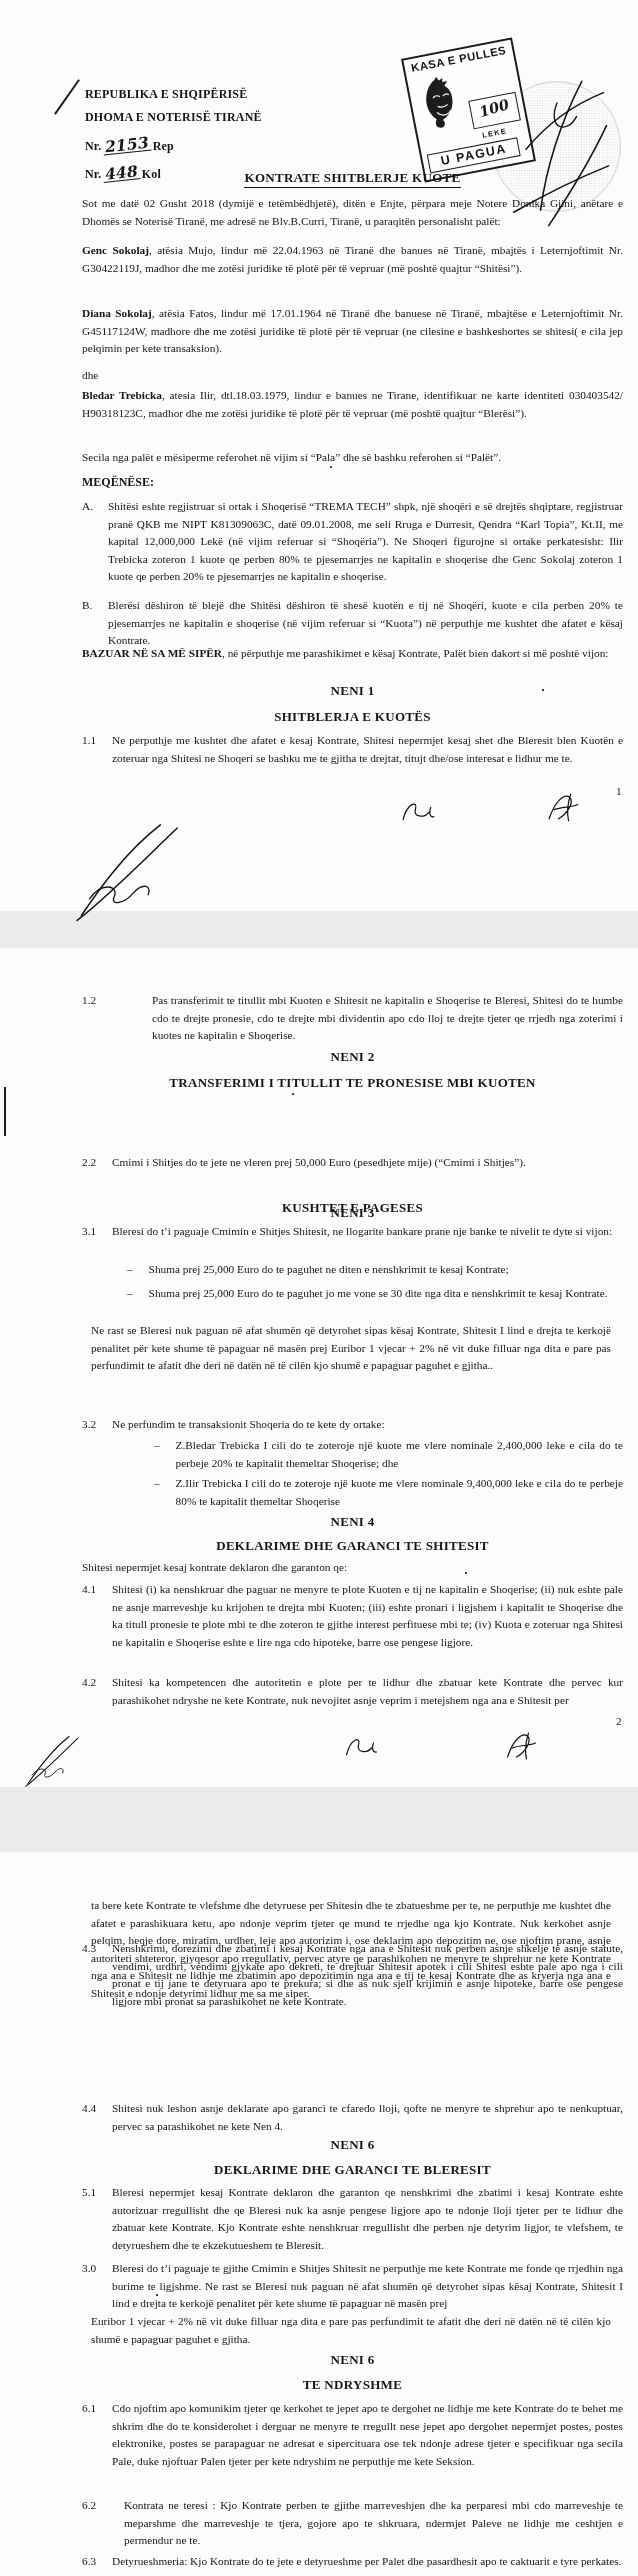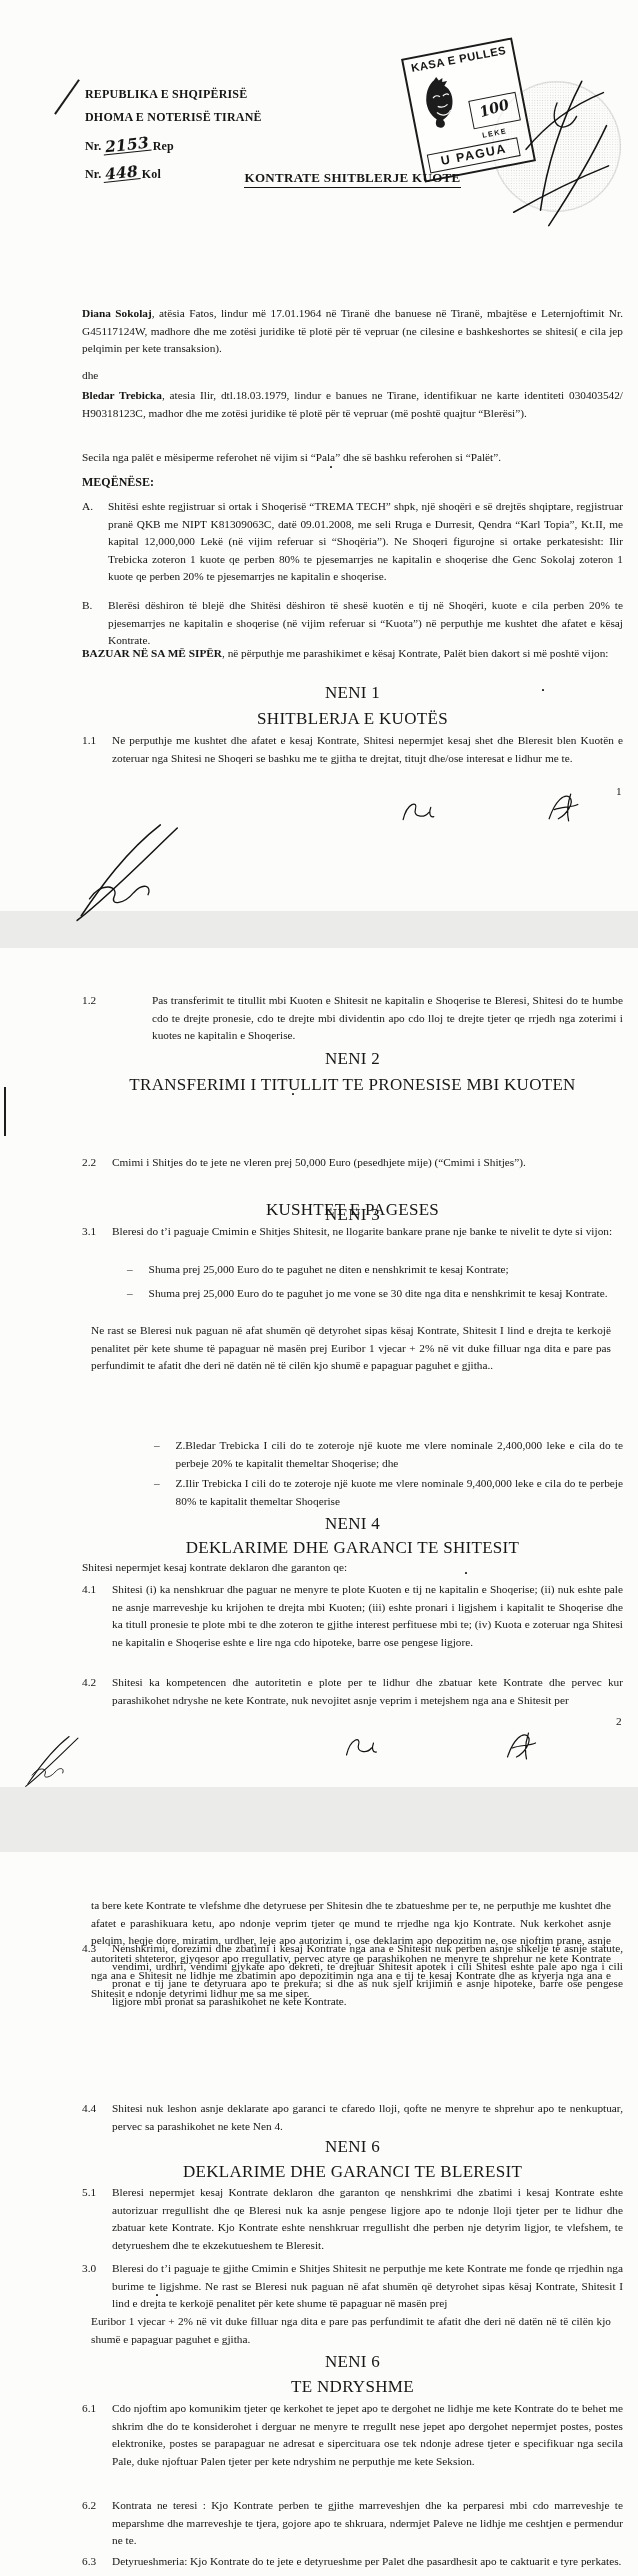--- a/index.html
+++ b/index.html
@@ -6,21 +6,21 @@
   body{margin:0;background:#d8d8d8;}
   #doc{position:relative;width:639px;height:3613px;margin:0 auto;background:#fcfcfa;
        font-family:"Liberation Serif","DejaVu Serif",serif;color:#161616;overflow:hidden;}
   .band{position:absolute;left:0;width:639px;}
   .blk{position:absolute;left:82px;width:541px;font-size:11.3px;line-height:17.5px;text-align:justify;}
   .cont{left:91px;width:520px;}
   .flexrow{display:flex;}
   .lbl{flex:0 0 30px;}
   .albl{flex:0 0 26px;}
   .txt{flex:1;text-align:justify;}
-  .hd{position:absolute;left:82px;width:541px;text-align:center;font-weight:normal;font-size:17px;letter-spacing:0.3px;}
+  .hd{position:absolute;left:82px;width:541px;text-align:center;font-weight:bold;font-size:13px;letter-spacing:0.3px;}
   .b{font-weight:bold;}
   .pageno{position:absolute;left:616px;font-size:11.3px;}
   .hline{position:absolute;left:85px;font-weight:bold;font-size:12px;letter-spacing:0.2px;}
   .hw{font-family:"DejaVu Serif",serif;font-style:italic;font-weight:bold;font-size:15.5px;line-height:14.4px;
       display:inline-block;transform:rotate(-6deg);border-bottom:1px solid #151515;padding:0 2.1px;margin:0 1.5px;}
   .title-wrap{position:absolute;left:82px;top:170px;width:541px;text-align:center;}
   .title{display:inline-block;font-weight:bold;font-size:13px;letter-spacing:0.3px;
          border-bottom:1.5px solid #151515;padding-bottom:1px;}
   
   #pulles{position:absolute;left:412px;top:47px;width:113px;height:126px;border:2.1px solid #1b1b1b;
@@ -84,21 +84,23 @@
     <path d="M60,150 C104,96 156,62 210,40" stroke-width="3"></path>
     <path d="M104,298 C146,234 186,168 216,104" stroke-width="3"></path>
     <path d="M36,272 C96,238 160,206 220,182" stroke-width="3"></path>
     <path d="M120,60 C100,110 140,122 158,86" stroke-width="2.6"></path>
   </svg>
 
   <div class="title-wrap">
     <span class="title">KONTRATE SHITBLERJE KUOTE</span>
   </div>
 
-
+  <div class="blk" style="top:195px;">Sot me datë 02 Gusht 2018 (dymijë e tetëmbëdhjetë), ditën e Enjte, përpara meje Notere Donika Gjini, anëtare e Dhomës se Noterisë Tiranë, me adresë ne Blv.B.Curri, Tiranë, u paraqitën personalisht palët:</div>
+
+  <div class="blk" style="top:242px;"><b>Genc Sokolaj</b><span>, atësia Mujo, lindur më 22.04.1963 në Tiranë dhe banues në Tiranë, mbajtës i Leternjoftimit Nr. G30422119J, madhor dhe me zotësi juridike të plotë për të vepruar (më poshtë quajtur “Shitësi”).</span></div>
 
   <div class="blk" style="top:305px;"><b>Diana Sokolaj</b><span>, atësia Fatos, lindur më 17.01.1964 në Tiranë dhe banuese në Tiranë, mbajtëse e Leternjoftimit Nr. G45117124W, madhore dhe me zotësi juridike të plotë për të vepruar (ne cilesine e bashkeshortes se shitesi( e cila jep pelqimin per kete transaksion).</span></div>
 
   <div class="blk" style="top:367px;">dhe</div>
 
   <div class="blk" style="top:387px;"><b>Bledar Trebicka</b><span>, atesia Ilir, dtl.18.03.1979, lindur e banues ne Tirane, identifikuar ne karte identiteti 030403542/ H90318123C, madhor dhe me zotësi juridike të plotë për të vepruar (më poshtë quajtur “Blerësi”).</span></div>
 
   <div class="blk b" style="top:474px;font-size:12px;">MEQËNËSE:</div>
 
   <div class="blk" style="top:449px;">Secila nga palët e mësiperme referohet në vijim si “Pala” dhe së bashku referohen si “Palët”.</div>
@@ -160,20 +162,24 @@
   <div class="blk flexrow" style="top:1261px;padding-left:45px;">
     <span class="lbl" style="flex-basis:21.6px;">–</span>
     <span class="txt">Shuma prej 25,000 Euro do te paguhet ne diten e nenshkrimit te kesaj Kontrate;</span>
   </div>
   <div class="blk flexrow" style="top:1285px;padding-left:45px;">
     <span class="lbl" style="flex-basis:21.6px;">–</span>
     <span class="txt">Shuma prej 25,000 Euro do te paguhet jo me vone se 30 dite nga dita e nenshkrimit te kesaj Kontrate.</span>
   </div>
   <div class="blk cont" style="top:1322px;">Ne rast se Bleresi nuk paguan në afat shumën që detyrohet sipas kësaj Kontrate, Shitesit I lind e drejta te kerkojë penalitet për kete shume të papaguar në masën prej Euribor 1 vjecar + 2% në vit duke filluar nga dita e pare pas perfundimit te afatit dhe deri në datën në të cilën kjo shumë e papaguar paguhet e gjitha..</div>
 
+  <div class="blk flexrow" style="top:1416px;">
+    <span class="lbl">3.2</span>
+    <span class="txt">Ne perfundim te transaksionit Shoqeria do te kete dy ortake:</span>
+  </div>
   <div class="blk flexrow" style="top:1437px;padding-left:72px;">
     <span class="lbl" style="flex-basis:21.6px;">–</span>
     <span class="txt">Z.Bledar Trebicka I cili do te zoteroje një kuote me vlere nominale 2,400,000 leke e cila do te perbeje 20% te kapitalit  themeltar Shoqerise; dhe</span>
   </div>
   <div class="blk flexrow" style="top:1475px;padding-left:72px;">
     <span class="lbl" style="flex-basis:21.6px;">–</span>
     <span class="txt">Z.Ilir Trebicka I cili do te zoteroje një kuote me vlere nominale 9,400,000 leke e cila do te perbeje 80% te kapitalit  themeltar Shoqerise</span>
   </div>
 
   <div class="hd" style="top:1514px;">NENI 4</div>
@@ -228,21 +234,21 @@
   </div>
   <div class="blk cont" style="top:2313px;">Euribor 1 vjecar + 2% në vit duke filluar nga dita e pare pas perfundimit te afatit dhe deri në datën në të cilën kjo shumë e papaguar paguhet e gjitha.</div>
 
   <div class="hd" style="top:2352px;">NENI 6</div>
   <div class="hd" style="top:2377px;">TE NDRYSHME</div>
 
   <div class="blk flexrow" style="top:2400px;">
     <span class="lbl">6.1</span>
     <span class="txt">Cdo njoftim apo komunikim tjeter qe kerkohet te jepet apo te dergohet ne lidhje me kete Kontrate do te behet me shkrim dhe do te konsiderohet i derguar ne menyre te rregullt nese jepet apo dergohet nepermjet postes, postes elektronike, postes se parapaguar ne adresat e sipercituara ose tek ndonje adrese tjeter e specifikuar nga secila Pale, duke njoftuar Palen tjeter per kete ndryshim ne perputhje me kete Seksion.</span>
   </div>
-  <div class="blk flexrow" style="top:2497px;">
+  <div class="blk flexrow" style="top:2497px;gap:12px;">
     <span class="lbl">6.2</span>
     <span class="txt">Kontrata ne teresi : Kjo Kontrate perben te gjithe marreveshjen dhe ka perparesi mbi cdo marreveshje te meparshme dhe marreveshje te tjera, gojore apo te shkruara, ndermjet Paleve ne lidhje me ceshtjen e permendur ne te.</span>
   </div>
   <div class="blk flexrow" style="top:2553px;">
     <span class="lbl">6.3</span>
     <span class="txt">Detyrueshmeria: Kjo Kontrate do te jete e detyrueshme per Palet dhe pasardhesit apo te caktuarit e tyre perkates.</span>
   </div>
 
 </div>
 

